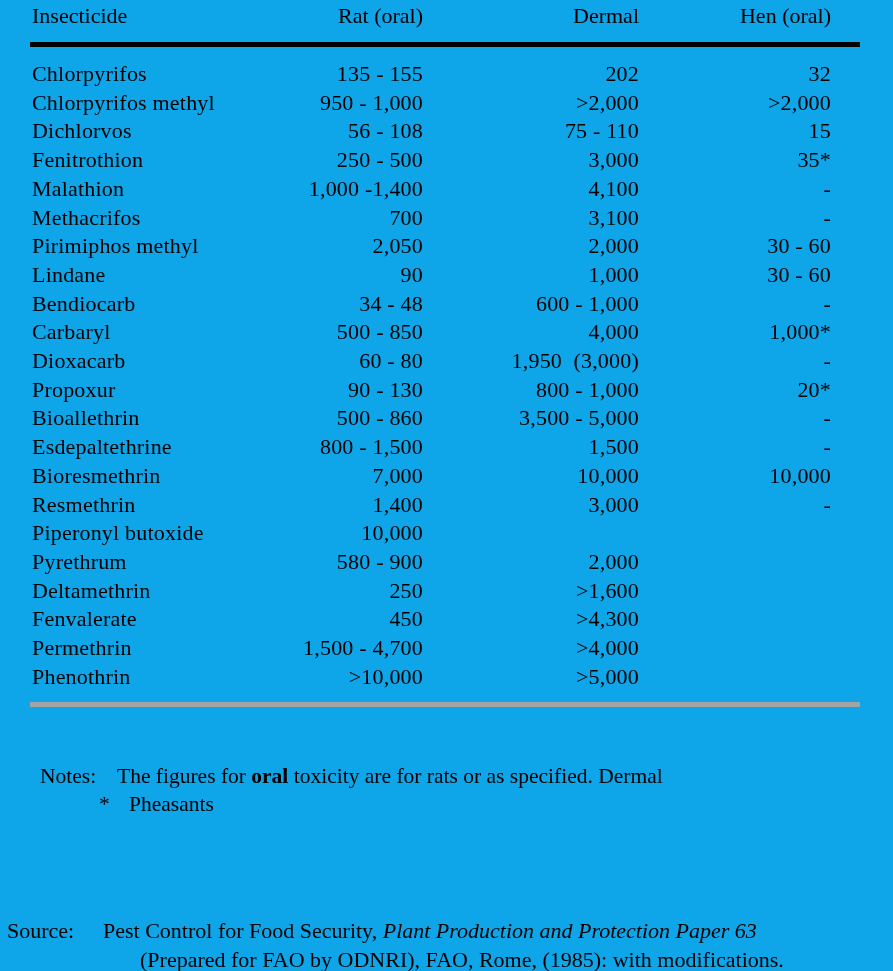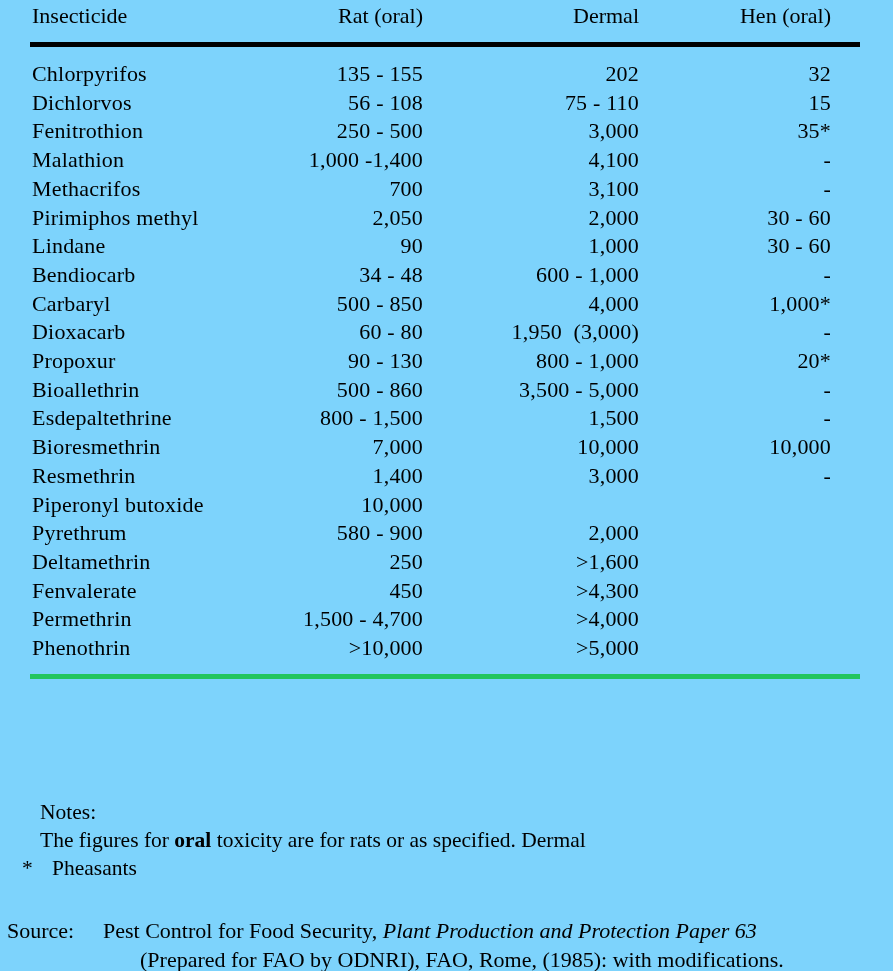--- a/index.html
+++ b/index.html
@@ -6,21 +6,21 @@
   html, body { background: #ffffff; }
   body {
     font-family: "Liberation Serif", "DejaVu Serif", serif;
     color: #000000;
     width: 893px;
   }
   .page {
     position: relative;
     width: 893px;
     height: 971px;
-    background: #7dd3fc;
+    background: #0ea5e9;
     overflow: hidden;
   }
 
   
   table.tox {
     position: absolute;
     left: 30px;
     top: 0;
     width: 830px;
     border-collapse: collapse;
@@ -49,33 +49,32 @@
     line-height: 28.7px;
     text-align: right;
     white-space: nowrap;
     letter-spacing: 0.2px;
   }
   table.tox td:first-child { text-align: left; padding-left: 2px; }
   table.tox td:nth-child(4) { padding-right: 29px; }
   table.tox tbody tr:first-child td { padding-top: 13px; }
   table.tox tbody tr:last-child td {
     padding-bottom: 11px;
-    border-bottom: 5px solid #22c55e;
+    border-bottom: 5px solid #a3a3a3;
     margin-left: 6px;
   }
 
   
   .notes {
     position: absolute;
     left: 40px;
-    top: 798px;
+    top: 762px;
     display: flex;
     font-size: 21.5px;
     line-height: 28px;
-    flex-direction: column;
   }
   .notes-label { width: 77px; flex: none; }
   .notes-body  { width: 730px; }
   .bold { font-weight: bold; }
   .note-star-line { margin-left: -18px; }
   .note-star { display: inline-block; width: 30px; }
 
   
   .source {
     position: absolute;
@@ -111,20 +110,26 @@
       </tr>
     </thead>
     <tbody>
         <tr>
           <td>Chlorpyrifos</td>
           <td>135 - 155</td>
           <td>202</td>
           <td>32</td>
         </tr>
         <tr>
+          <td>Chlorpyrifos methyl</td>
+          <td>950 - 1,000</td>
+          <td>&gt;2,000</td>
+          <td>&gt;2,000</td>
+        </tr>
+        <tr>
           <td>Dichlorvos</td>
           <td>56 - 108</td>
           <td>75 - 110</td>
           <td>15</td>
         </tr>
         <tr>
           <td>Fenitrothion</td>
           <td>250 - 500</td>
           <td>3,000</td>
           <td>35*</td>

